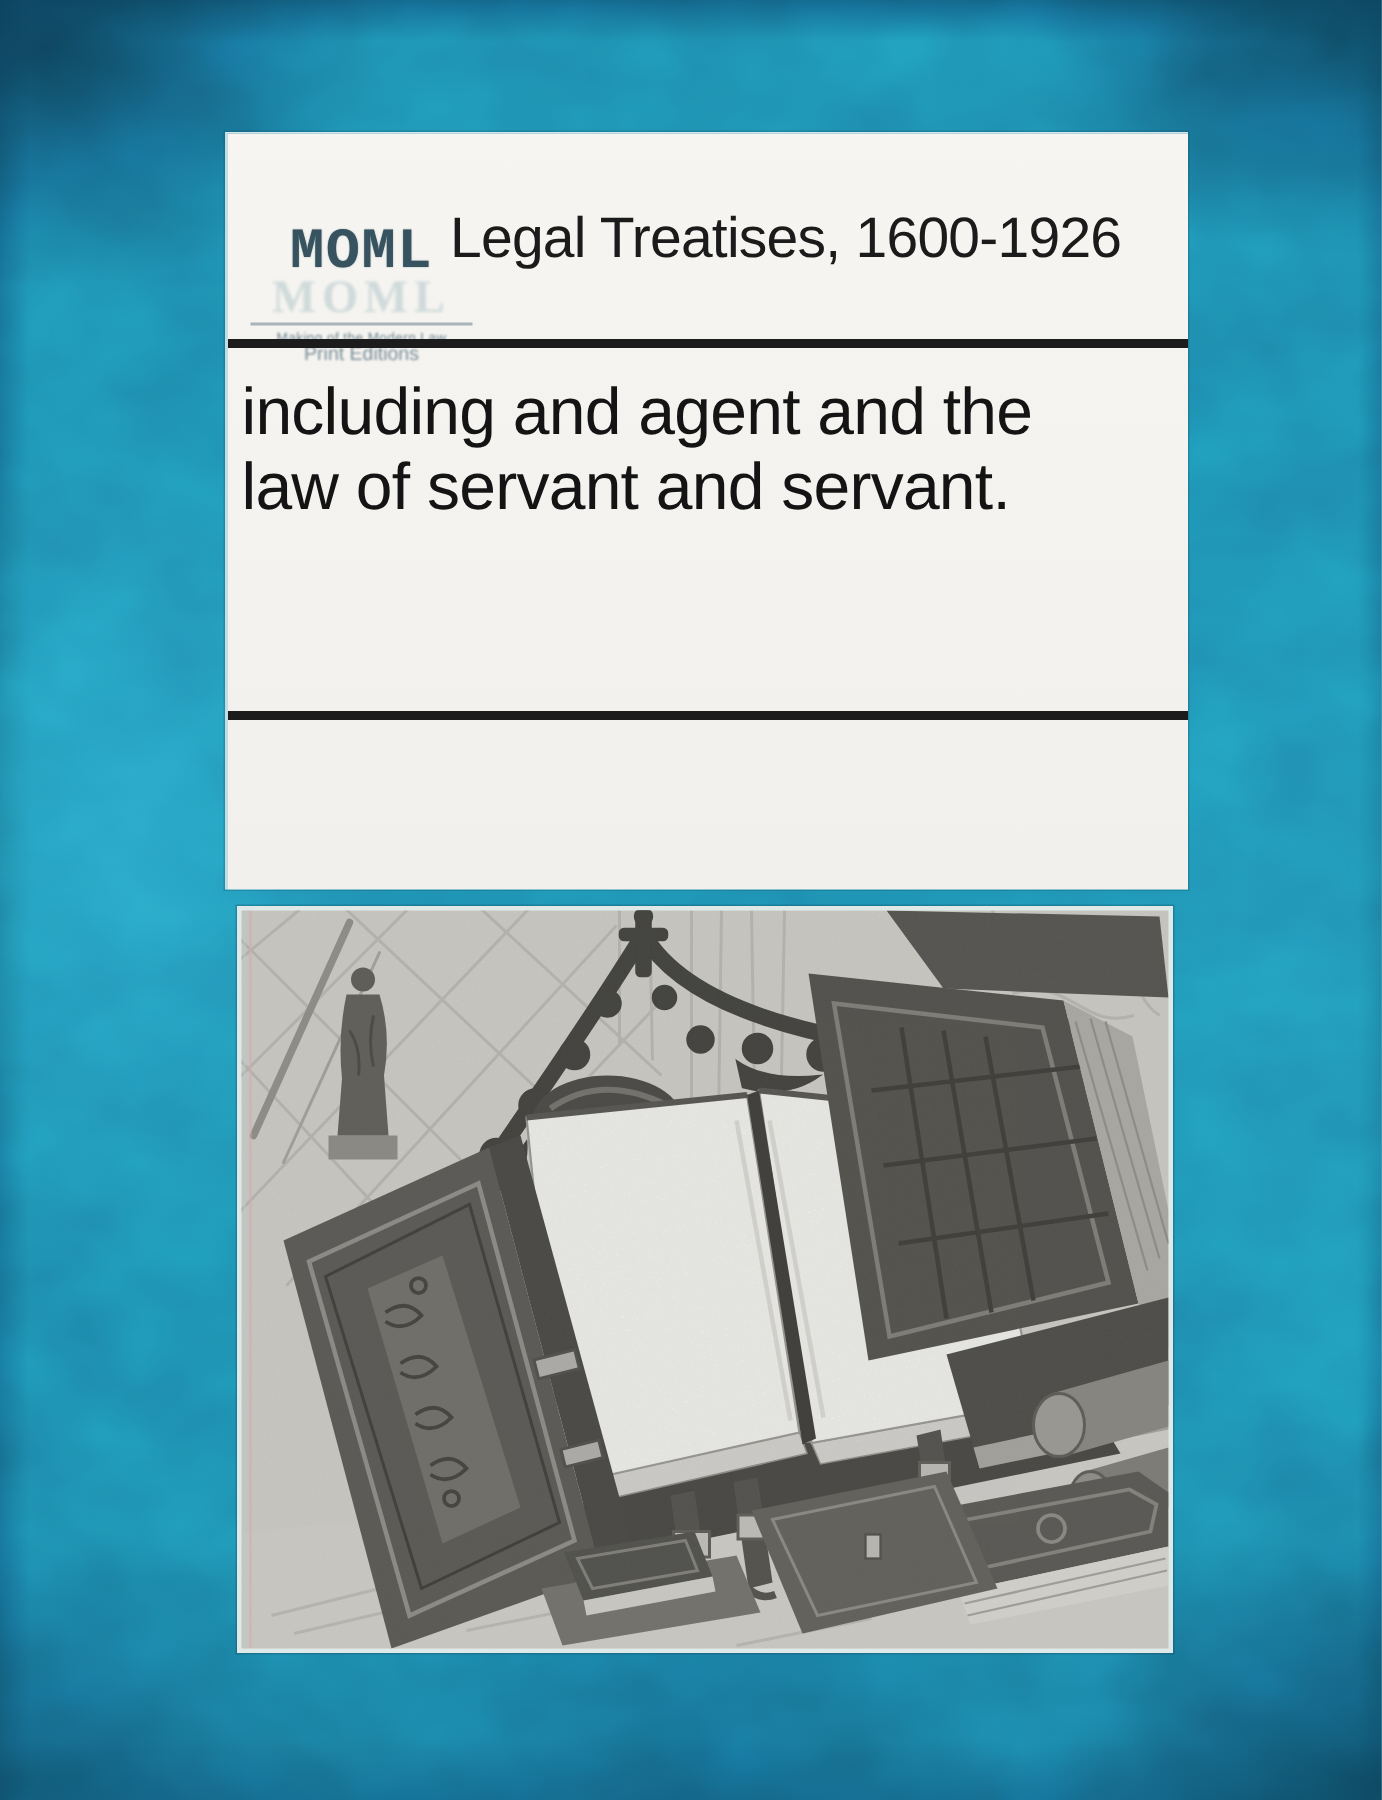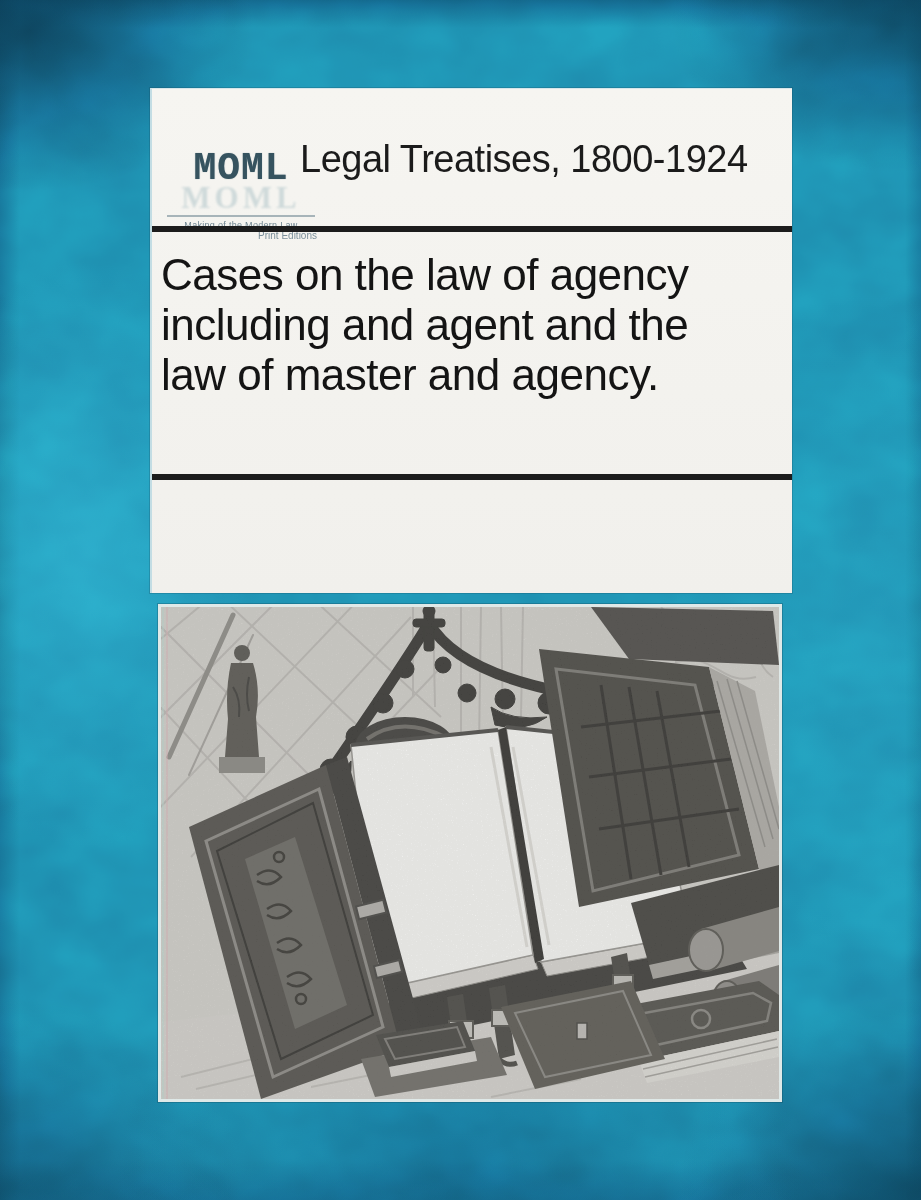--- a/index.html
+++ b/index.html
@@ -33,21 +33,21 @@
   .moml-wordmark{
     font-family:Liberation Mono, monospace;font-weight:700;font-size:38px;line-height:40px;
     letter-spacing:1px;color:#36535f;text-shadow:0 0 1px rgba(26,70,86,.5);margin-top:44px;
   }
   .moml-ghost{
     font-family:"Liberation Serif",serif;font-weight:700;font-size:31px;line-height:26px;
     letter-spacing:4px;color:#6f98a4;opacity:.28;filter:blur(1.2px);margin-top:-4px;
   }
   .logo-divider{height:2px;background:#a7b4b9;margin:4px 2px 3px 2px;filter:blur(.4px);}
   .logo-tagline-1{font-size:9px;line-height:11px;color:#6e8490;filter:blur(.6px);letter-spacing:.3px;}
-  .logo-tagline-2{font-size:10px;line-height:10px;color:#7b8f9a;filter:blur(.7px);text-align:right;}
+  .logo-tagline-2{font-size:13px;line-height:10px;color:#7b8f9a;filter:blur(.7px);}
   .series-title{
     position:absolute;left:148px;top:48px;width:486px;
     font-size:38px;line-height:44px;letter-spacing:-.5px;color:#1b1b1b;white-space:nowrap;
   }
   .rule{position:absolute;left:0;width:640px;height:6px;background:#1c1c1c;}
   .rule-top{top:137px;}
   .rule-bottom{top:385px;}
   .book-title{
     position:absolute;left:9px;top:161px;width:624px;
     font-size:44px;line-height:50px;letter-spacing:-.5px;color:#141414;
@@ -78,28 +78,27 @@
 <div class="cover-panel">
 
   <div class="logo-block">
     <div class="moml-wordmark">MOML</div>
     <div class="moml-ghost">MOML</div>
     <div class="logo-divider"></div>
     <div class="logo-tagline-1">Making of the Modern Law</div>
     <div class="logo-tagline-2">Print Editions</div>
   </div>
 
-  <div class="series-title">Legal Treatises, 1800-1924</div>
+  <div class="series-title">Legal Treatises, 1600-1926</div>
 
   <div class="rule rule-top"></div>
 
   <div class="book-title">
-    <div class="t-line">Cases on the law of agency</div>
     <div class="t-line">including and agent and the</div>
-    <div class="t-line">law of master and agency.</div>
+    <div class="t-line">law of servant and servant.</div>
   </div>
 
   <div class="rule rule-bottom"></div>
 </div>
 
 <div class="illustration-frame">
   <svg width="618" height="492" viewBox="0 0 618 492" role="img" aria-label="Black-and-white engraving of antique law books: an open blank manuscript on a carved Gothic lectern with hanging clasped straps, an ornately tooled book cover leaning at left, stacked folios and rolled volumes at right, clasped books in the foreground, and a small statuette before a patterned wall.">
     <defs>
       <filter id="grain" x="0" y="0" width="100%" height="100%">
         <feTurbulence type="fractalNoise" baseFrequency="0.8" numOctaves="2" seed="3" stitchTiles="stitch"></feTurbulence>

